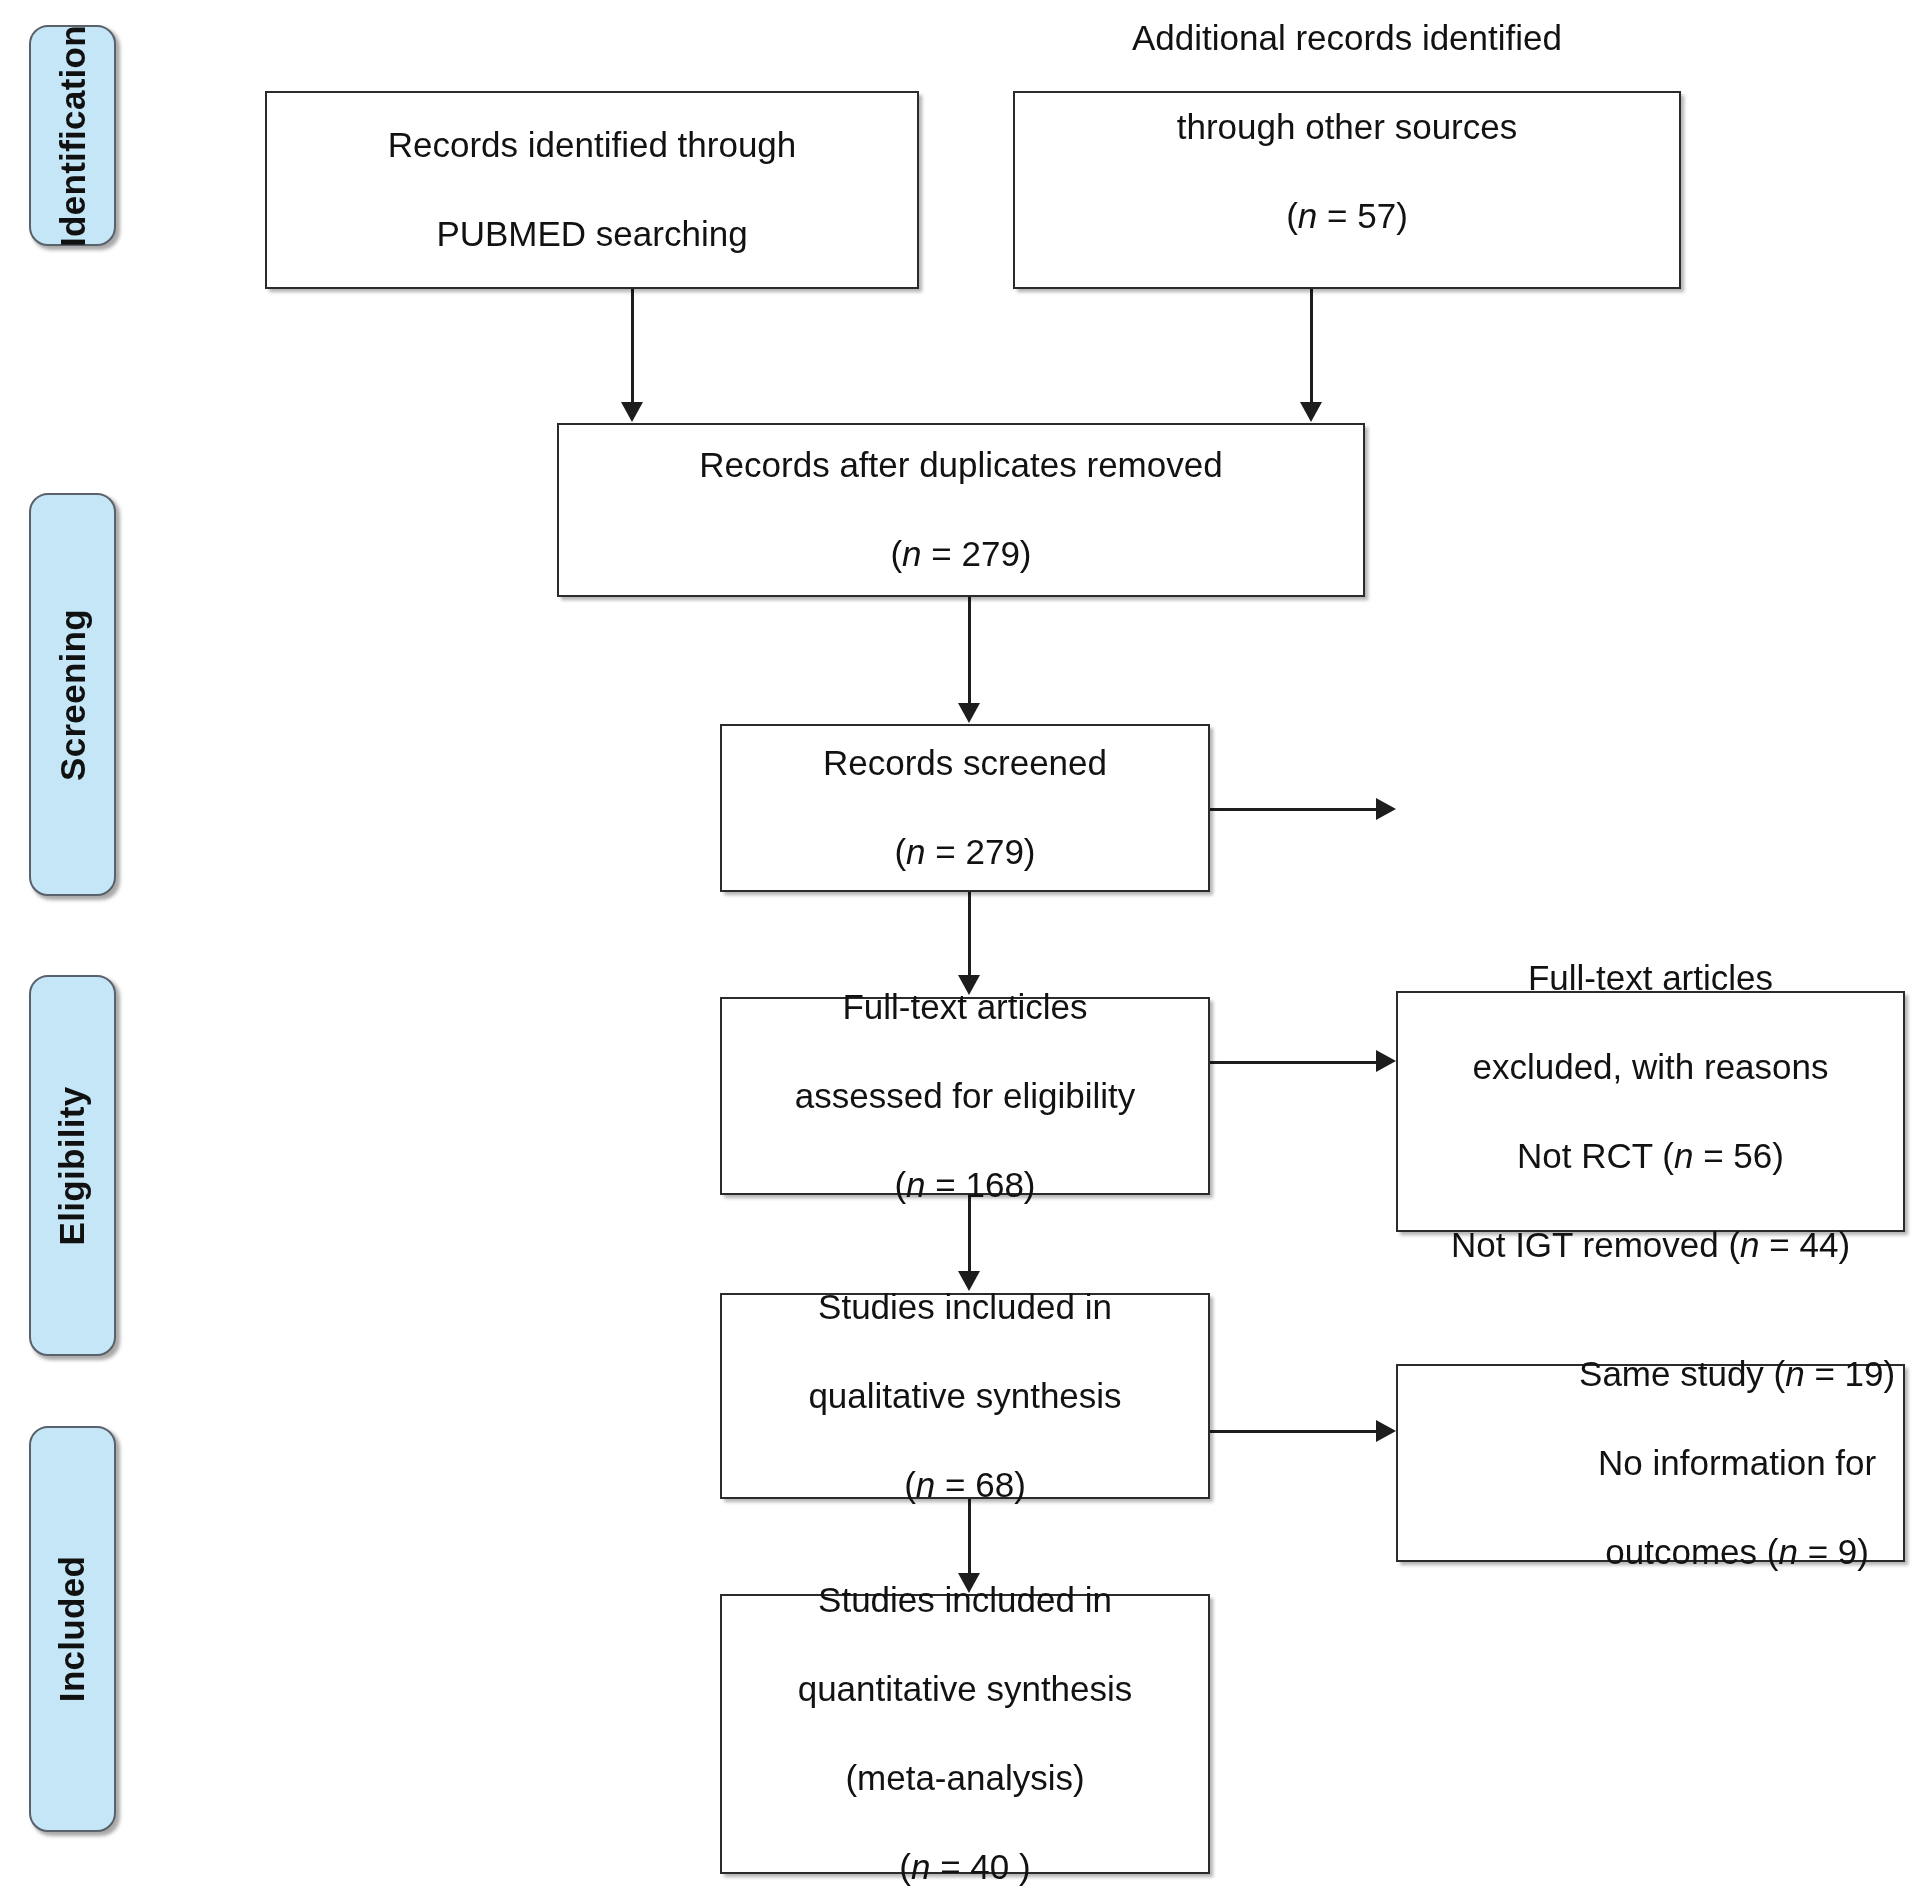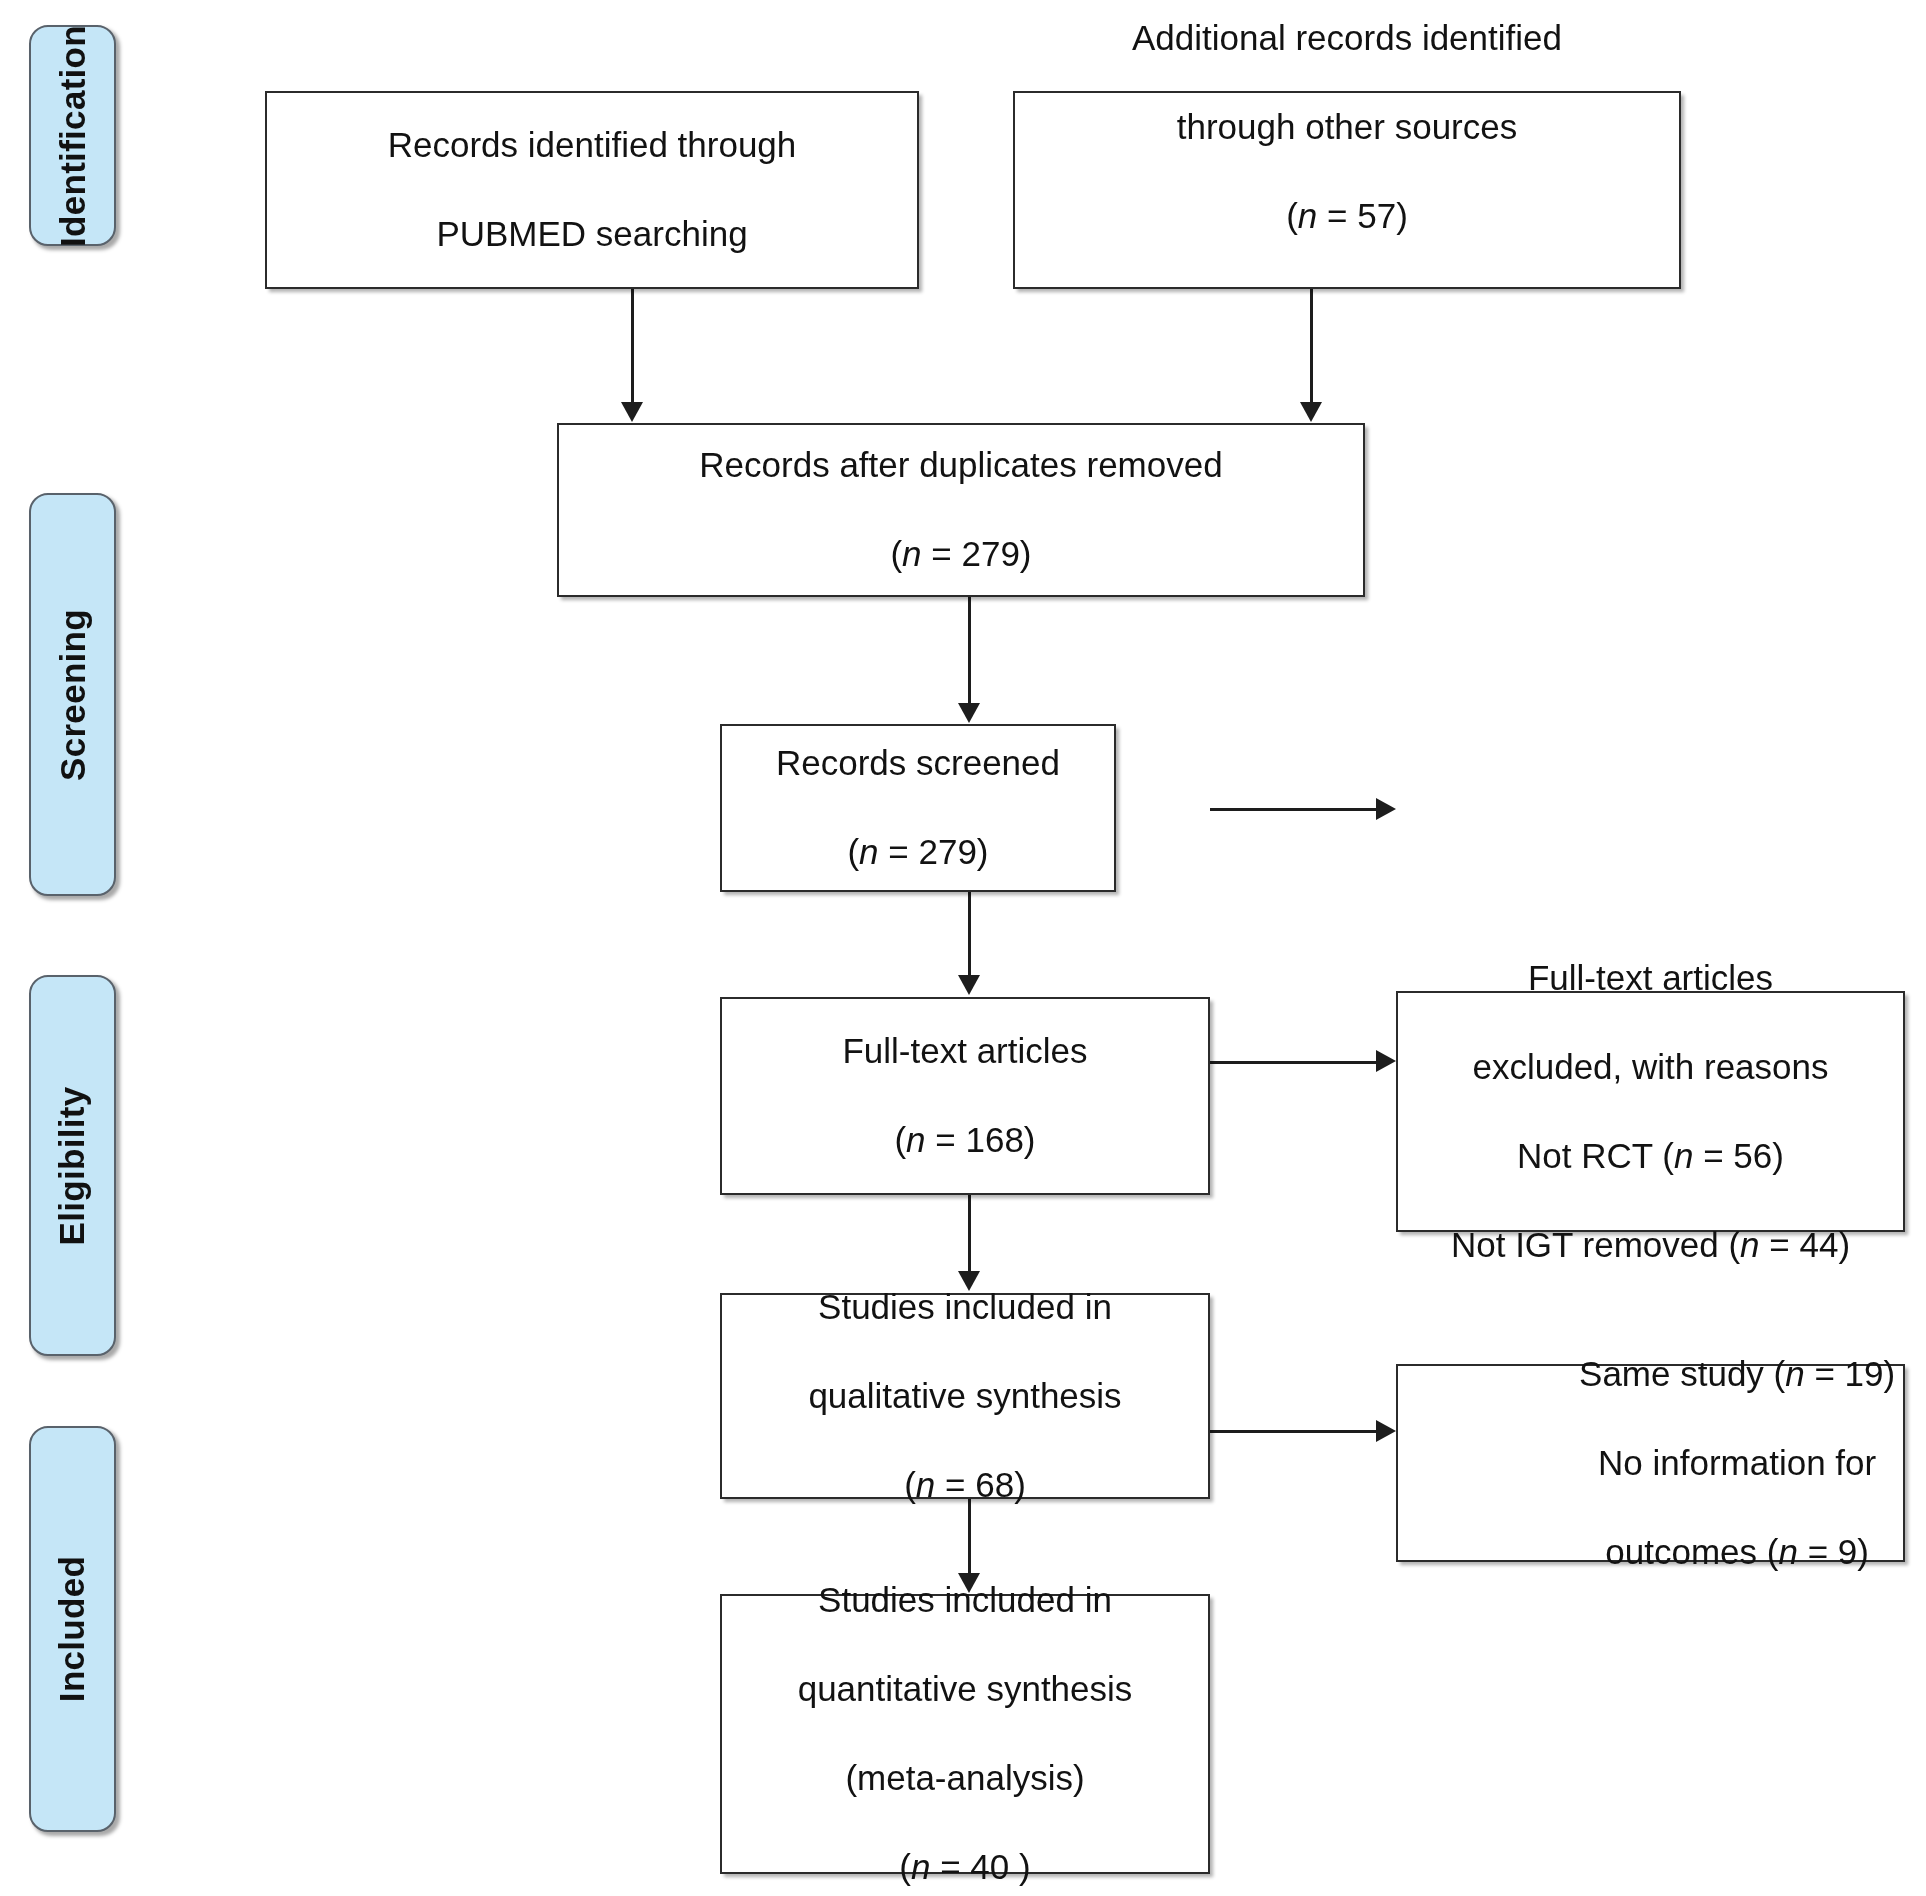--- a/index.html
+++ b/index.html
@@ -151,31 +151,32 @@
     </div>
   </div>
 
   <div class="flow-box" style="left:557px; top:423px; width:808px; height:174px;">
     <div class="box-text">
       <div>Records after duplicates removed</div>
       <div><span>(</span><span class="ital">n</span><span> = 279)</span></div>
     </div>
   </div>
 
-  <div class="flow-box" style="left:720px; top:724px; width:396px; height:168px;">
+  <div class="flow-box" style="left:720px; top:724px; width:490px; height:168px;">
     <div class="box-text">
       <div>Records screened</div>
       <div><span>(</span><span class="ital">n</span><span> = 279)</span></div>
     </div>
   </div>
 
 
   <div class="flow-box" style="left:720px; top:997px; width:490px; height:198px;">
     <div class="box-text">
       <div>Full-text articles</div>
+      <div>assessed for eligibility</div>
       <div><span>(</span><span class="ital">n</span><span> = 168)</span></div>
     </div>
   </div>
 
   <div class="flow-box" style="left:1396px; top:991px; width:509px; height:241px;">
     <div class="box-text">
       <div>Full-text articles</div>
       <div>excluded, with reasons</div>
       <div><span>Not RCT (</span><span class="ital">n</span><span> = 56)</span></div>
       <div><span>Not IGT removed (</span><span class="ital">n</span><span> = 44)</span></div>

